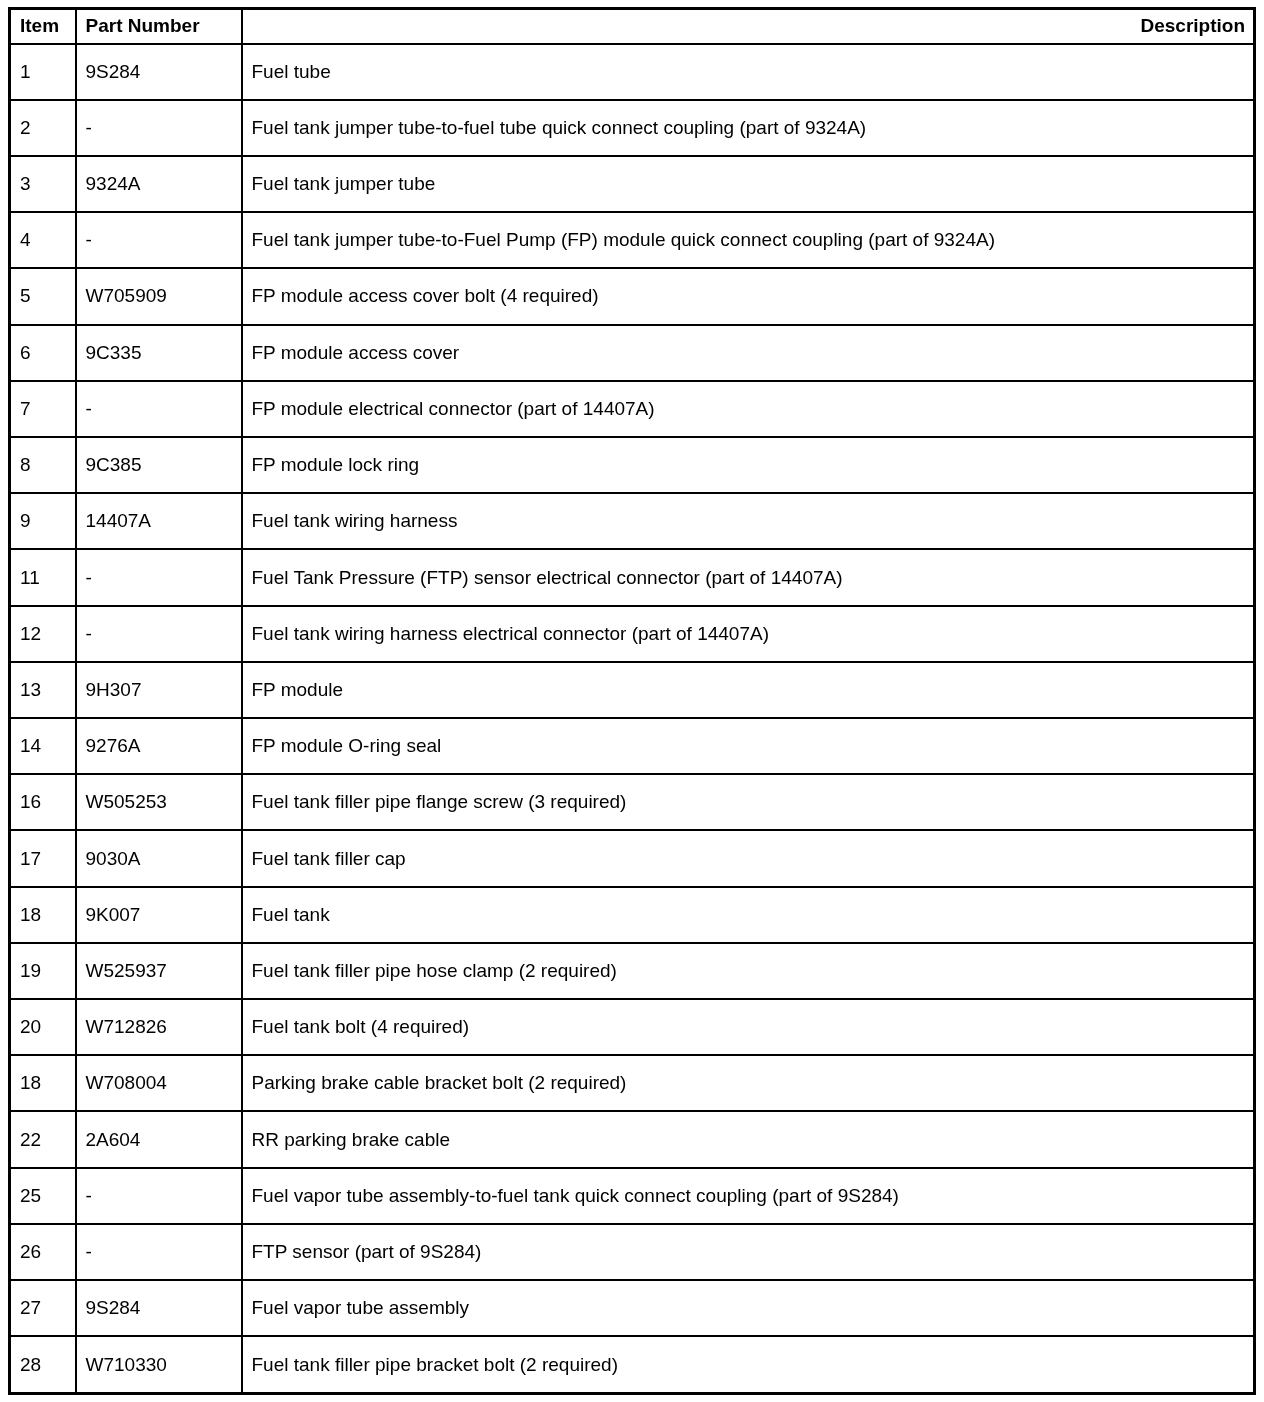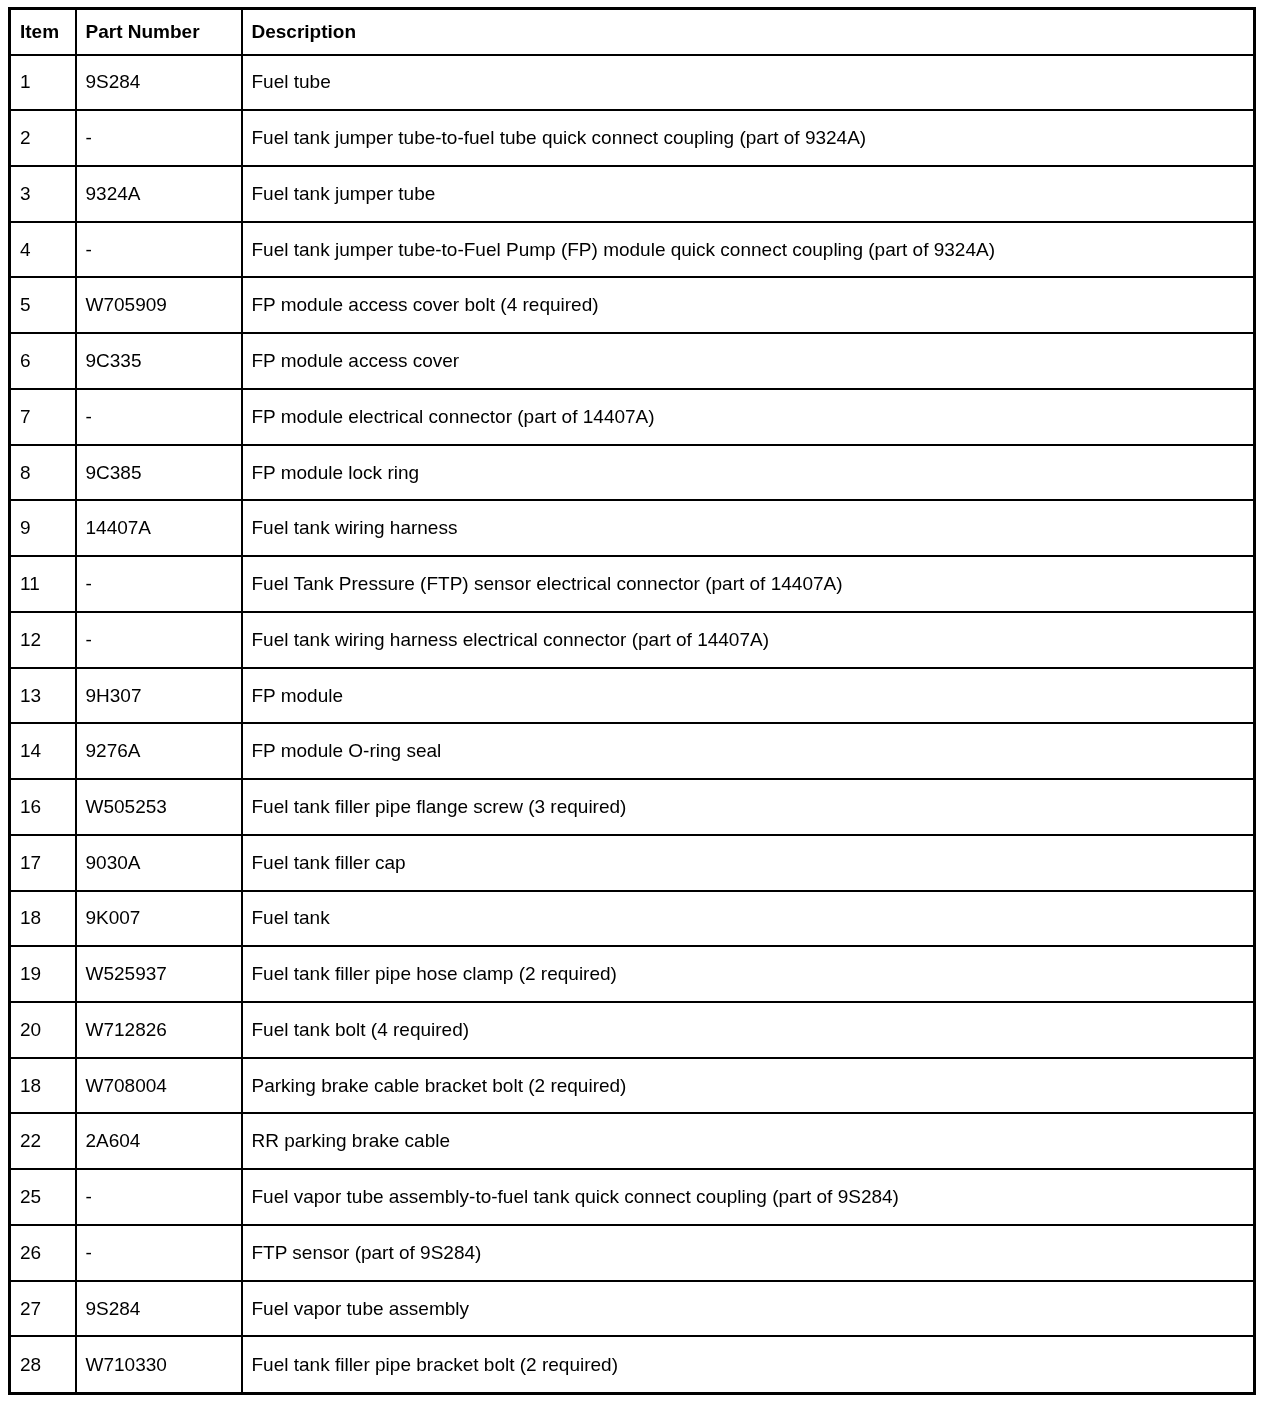--- a/index.html
+++ b/index.html
@@ -32,26 +32,26 @@
     vertical-align: middle;
     padding: 2px 8px 2px 9px;
     overflow: hidden;
     white-space: nowrap;
   }
   table.parts th {
     font-weight: bold;
     text-align: left;
   }
   table.parts th.col-desc {
-    text-align: left;
+    text-align: right;
   }
   col.c-item { width: 66px; }
   col.c-part { width: 166px; }
   col.c-desc { width: auto; }
-  thead tr { height: 46px; }
+  thead tr { height: 35px; }
 </style>
 </head>
 <body>
 
 <div class="page">
   <table class="parts">
     <colgroup>
       <col class="c-item">
       <col class="c-part">
       <col class="c-desc">

